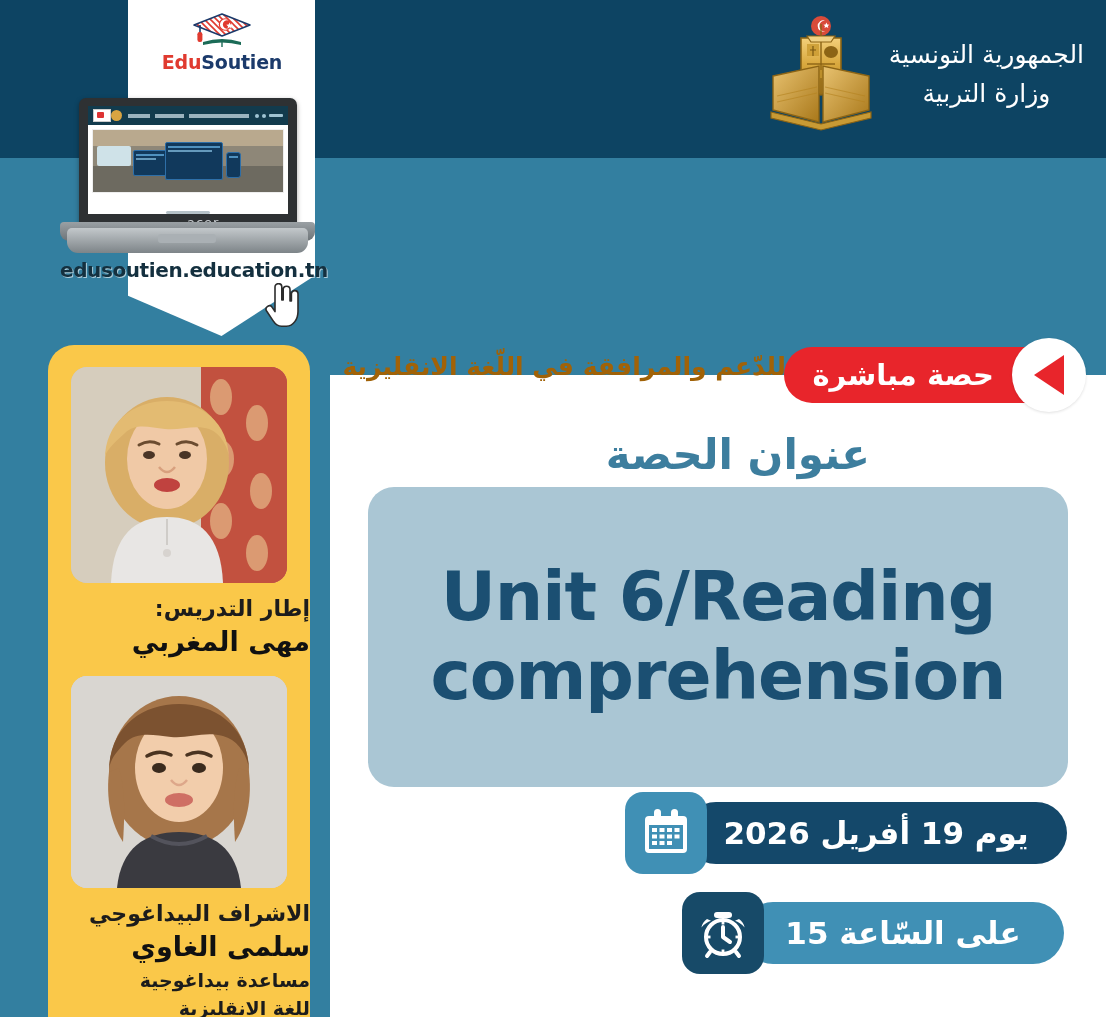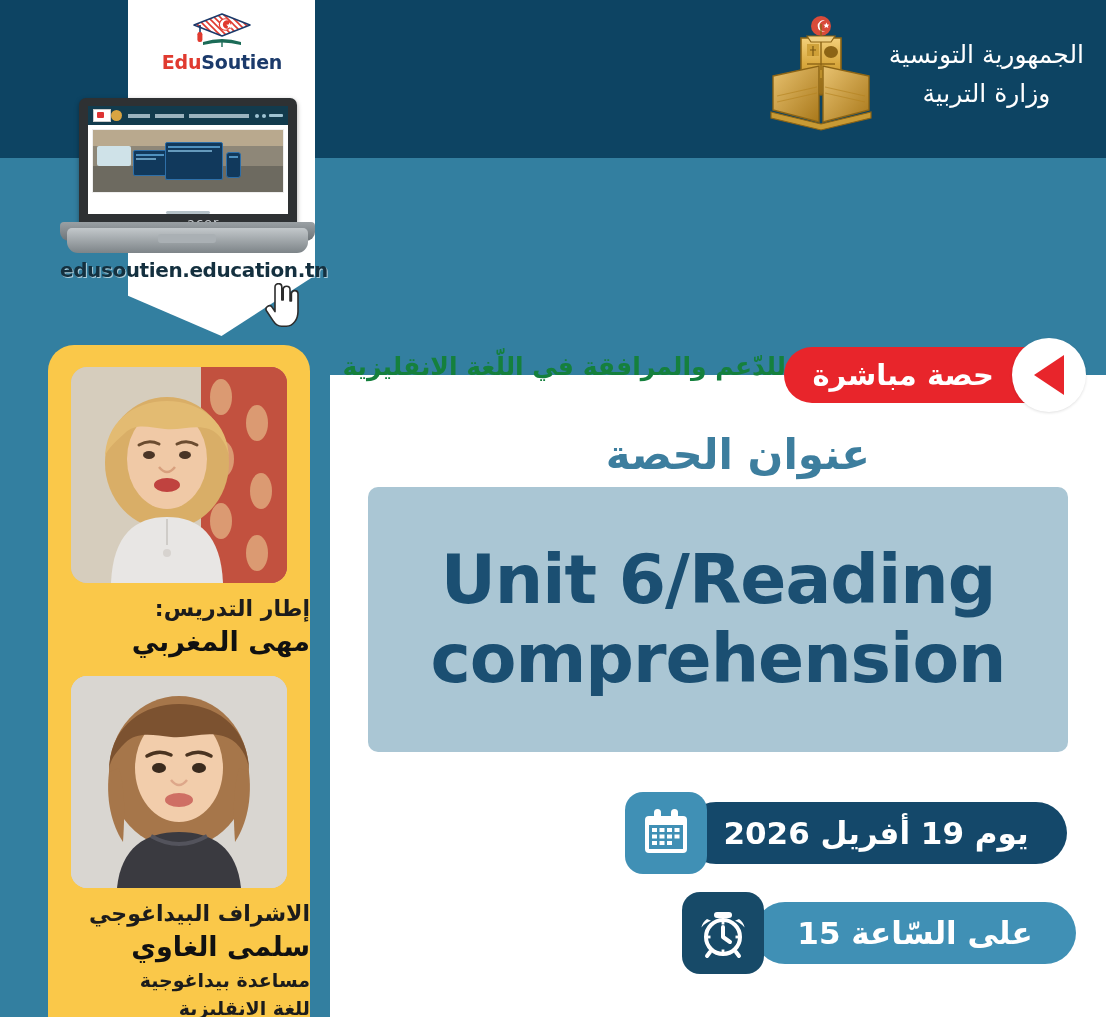--- a/index.html
+++ b/index.html
@@ -82,33 +82,33 @@
 
   
   .live-row{position:absolute;right:20px;top:338px;display:flex;align-items:center;gap:0;}
   .play-circle{width:74px;height:74px;border-radius:50%;background:#ffffff;
      display:flex;align-items:center;justify-content:center;position:relative;z-index:3;
      box-shadow:0 1px 3px rgba(0,0,0,.12);}
   .play-tri{width:0;height:0;border-top:20px solid transparent;border-bottom:20px solid transparent;
             border-right:30px solid #e8252b;}
   .live-pill{height:56px;background:#e8252b;border-radius:28px;display:flex;align-items:center;
      padding:0 60px 0 28px;margin-right:-42px;color:#ffffff;font-size:29px;font-weight:bold;z-index:2;}
-  .live-sub{position:absolute;right:320px;top:352px;color:#15803d;font-size:25px;font-weight:bold;
+  .live-sub{position:absolute;right:320px;top:352px;color:#a16207;font-size:25px;font-weight:bold;
      white-space:nowrap;text-align:center;}
 
   
   .sess-label{position:absolute;right:236px;top:430px;color:#3d7e9e;font-size:42px;font-weight:bold;}
-  .title-card{position:absolute;left:368px;top:487px;width:700px;height:265px;background:#aac6d4;
-     border-radius:10px;display:flex;align-items:center;justify-content:center;text-align:center;}
+  .title-card{position:absolute;left:368px;top:487px;width:700px;height:300px;background:#aac6d4;
+     border-radius:26px;display:flex;align-items:center;justify-content:center;text-align:center;}
   .title-card .t{direction:ltr;color:#1b4f72;font-size:68px;font-weight:bold;line-height:1.16;
      letter-spacing:-1px;padding:0 24px;}
 
   
   .date-row{position:absolute;left:625px;top:792px;display:flex;align-items:center;}
-  .time-row{position:absolute;left:682px;top:892px;display:flex;align-items:center;gap:12px;}
+  .time-row{position:absolute;left:682px;top:892px;display:flex;align-items:center;}
   .info-pill{height:62px;border-radius:31px;display:flex;align-items:center;justify-content:center;
      color:#ffffff;font-size:31px;font-weight:bold;padding:0 30px;white-space:nowrap;}
   .pill-date{background:#14486a;width:322px;margin-left:-22px;}
   .pill-time{background:#4090b5;width:262px;margin-left:-22px;}
   .ico-sq{width:82px;height:82px;border-radius:18px;display:flex;align-items:center;justify-content:center;
      position:relative;z-index:4;}
   .ico-date{background:#4090b5;}
   .ico-time{background:#174a68;}
 
   

